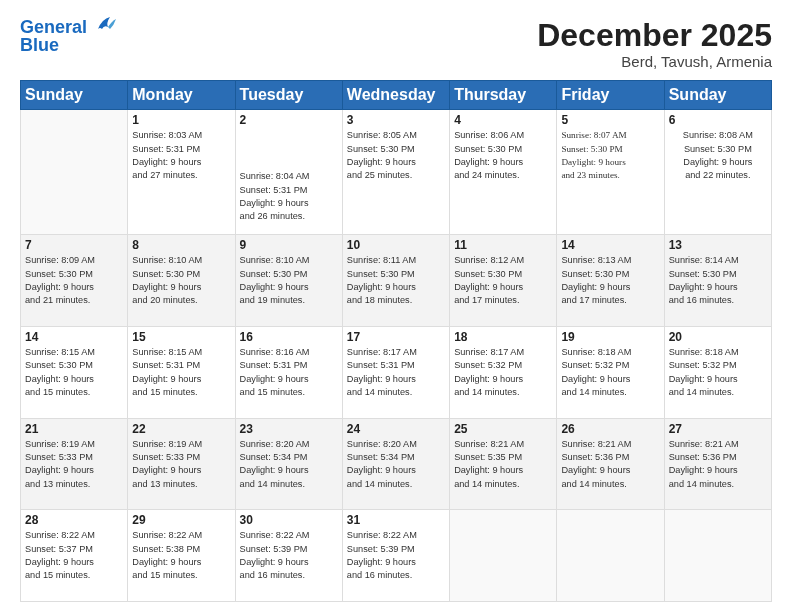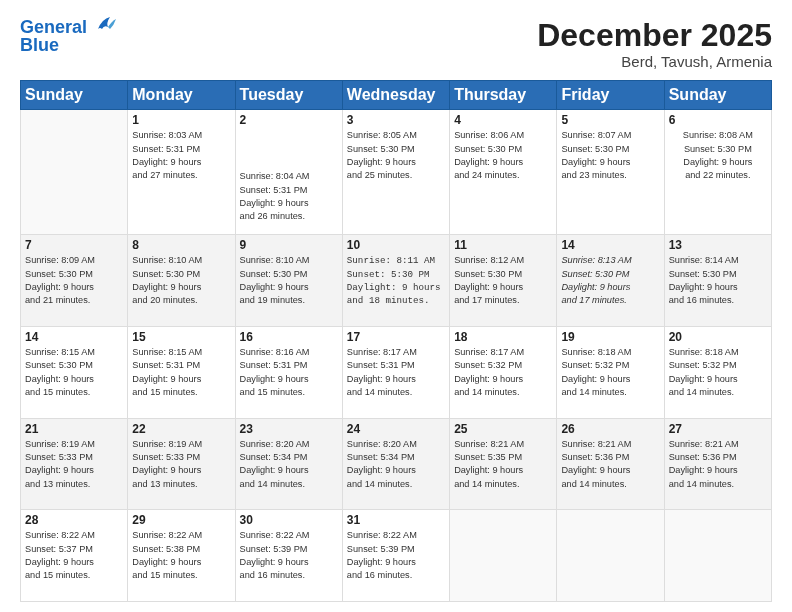--- a/index.html
+++ b/index.html
@@ -150,21 +150,21 @@
           </td>
           <td>
             <span class="day-number">4</span>
             <div class="day-info" style="white-space: pre-line;">Sunrise: 8:06 AM
 Sunset: 5:30 PM
 Daylight: 9 hours
 and 24 minutes.</div>
           </td>
           <td>
             <span class="day-number">5</span>
-            <div class="day-info" style="white-space: pre-line;">Sunrise: 8:07 AM
+            <div class="day-info" style="white-space: pre-line; font-family: Liberation Serif, serif;">Sunrise: 8:07 AM
 Sunset: 5:30 PM
 Daylight: 9 hours
 and 23 minutes.</div>
           </td>
           <td>
             <span class="day-number">6</span>
             <div class="day-info" style="white-space: pre-line; text-align: center;">Sunrise: 8:08 AM
 Sunset: 5:30 PM
 Daylight: 9 hours
 and 22 minutes.</div>
@@ -187,35 +187,35 @@
           </td>
           <td>
             <span class="day-number">9</span>
             <div class="day-info" style="white-space: pre-line;">Sunrise: 8:10 AM
 Sunset: 5:30 PM
 Daylight: 9 hours
 and 19 minutes.</div>
           </td>
           <td>
             <span class="day-number">10</span>
-            <div class="day-info" style="white-space: pre-line; font-family: Liberation Mono, monospace;">Sunrise: 8:11 AM
+            <div class="day-info" style="white-space: pre-line;">Sunrise: 8:11 AM
 Sunset: 5:30 PM
 Daylight: 9 hours
 and 18 minutes.</div>
           </td>
           <td>
             <span class="day-number">11</span>
             <div class="day-info" style="white-space: pre-line;">Sunrise: 8:12 AM
 Sunset: 5:30 PM
 Daylight: 9 hours
 and 17 minutes.</div>
           </td>
           <td>
             <span class="day-number">14</span>
-            <div class="day-info" style="white-space: pre-line; font-style: italic;">Sunrise: 8:13 AM
+            <div class="day-info" style="white-space: pre-line;">Sunrise: 8:13 AM
 Sunset: 5:30 PM
 Daylight: 9 hours
 and 17 minutes.</div>
           </td>
           <td>
             <span class="day-number">13</span>
             <div class="day-info" style="white-space: pre-line;">Sunrise: 8:14 AM
 Sunset: 5:30 PM
 Daylight: 9 hours
 and 16 minutes.</div>

